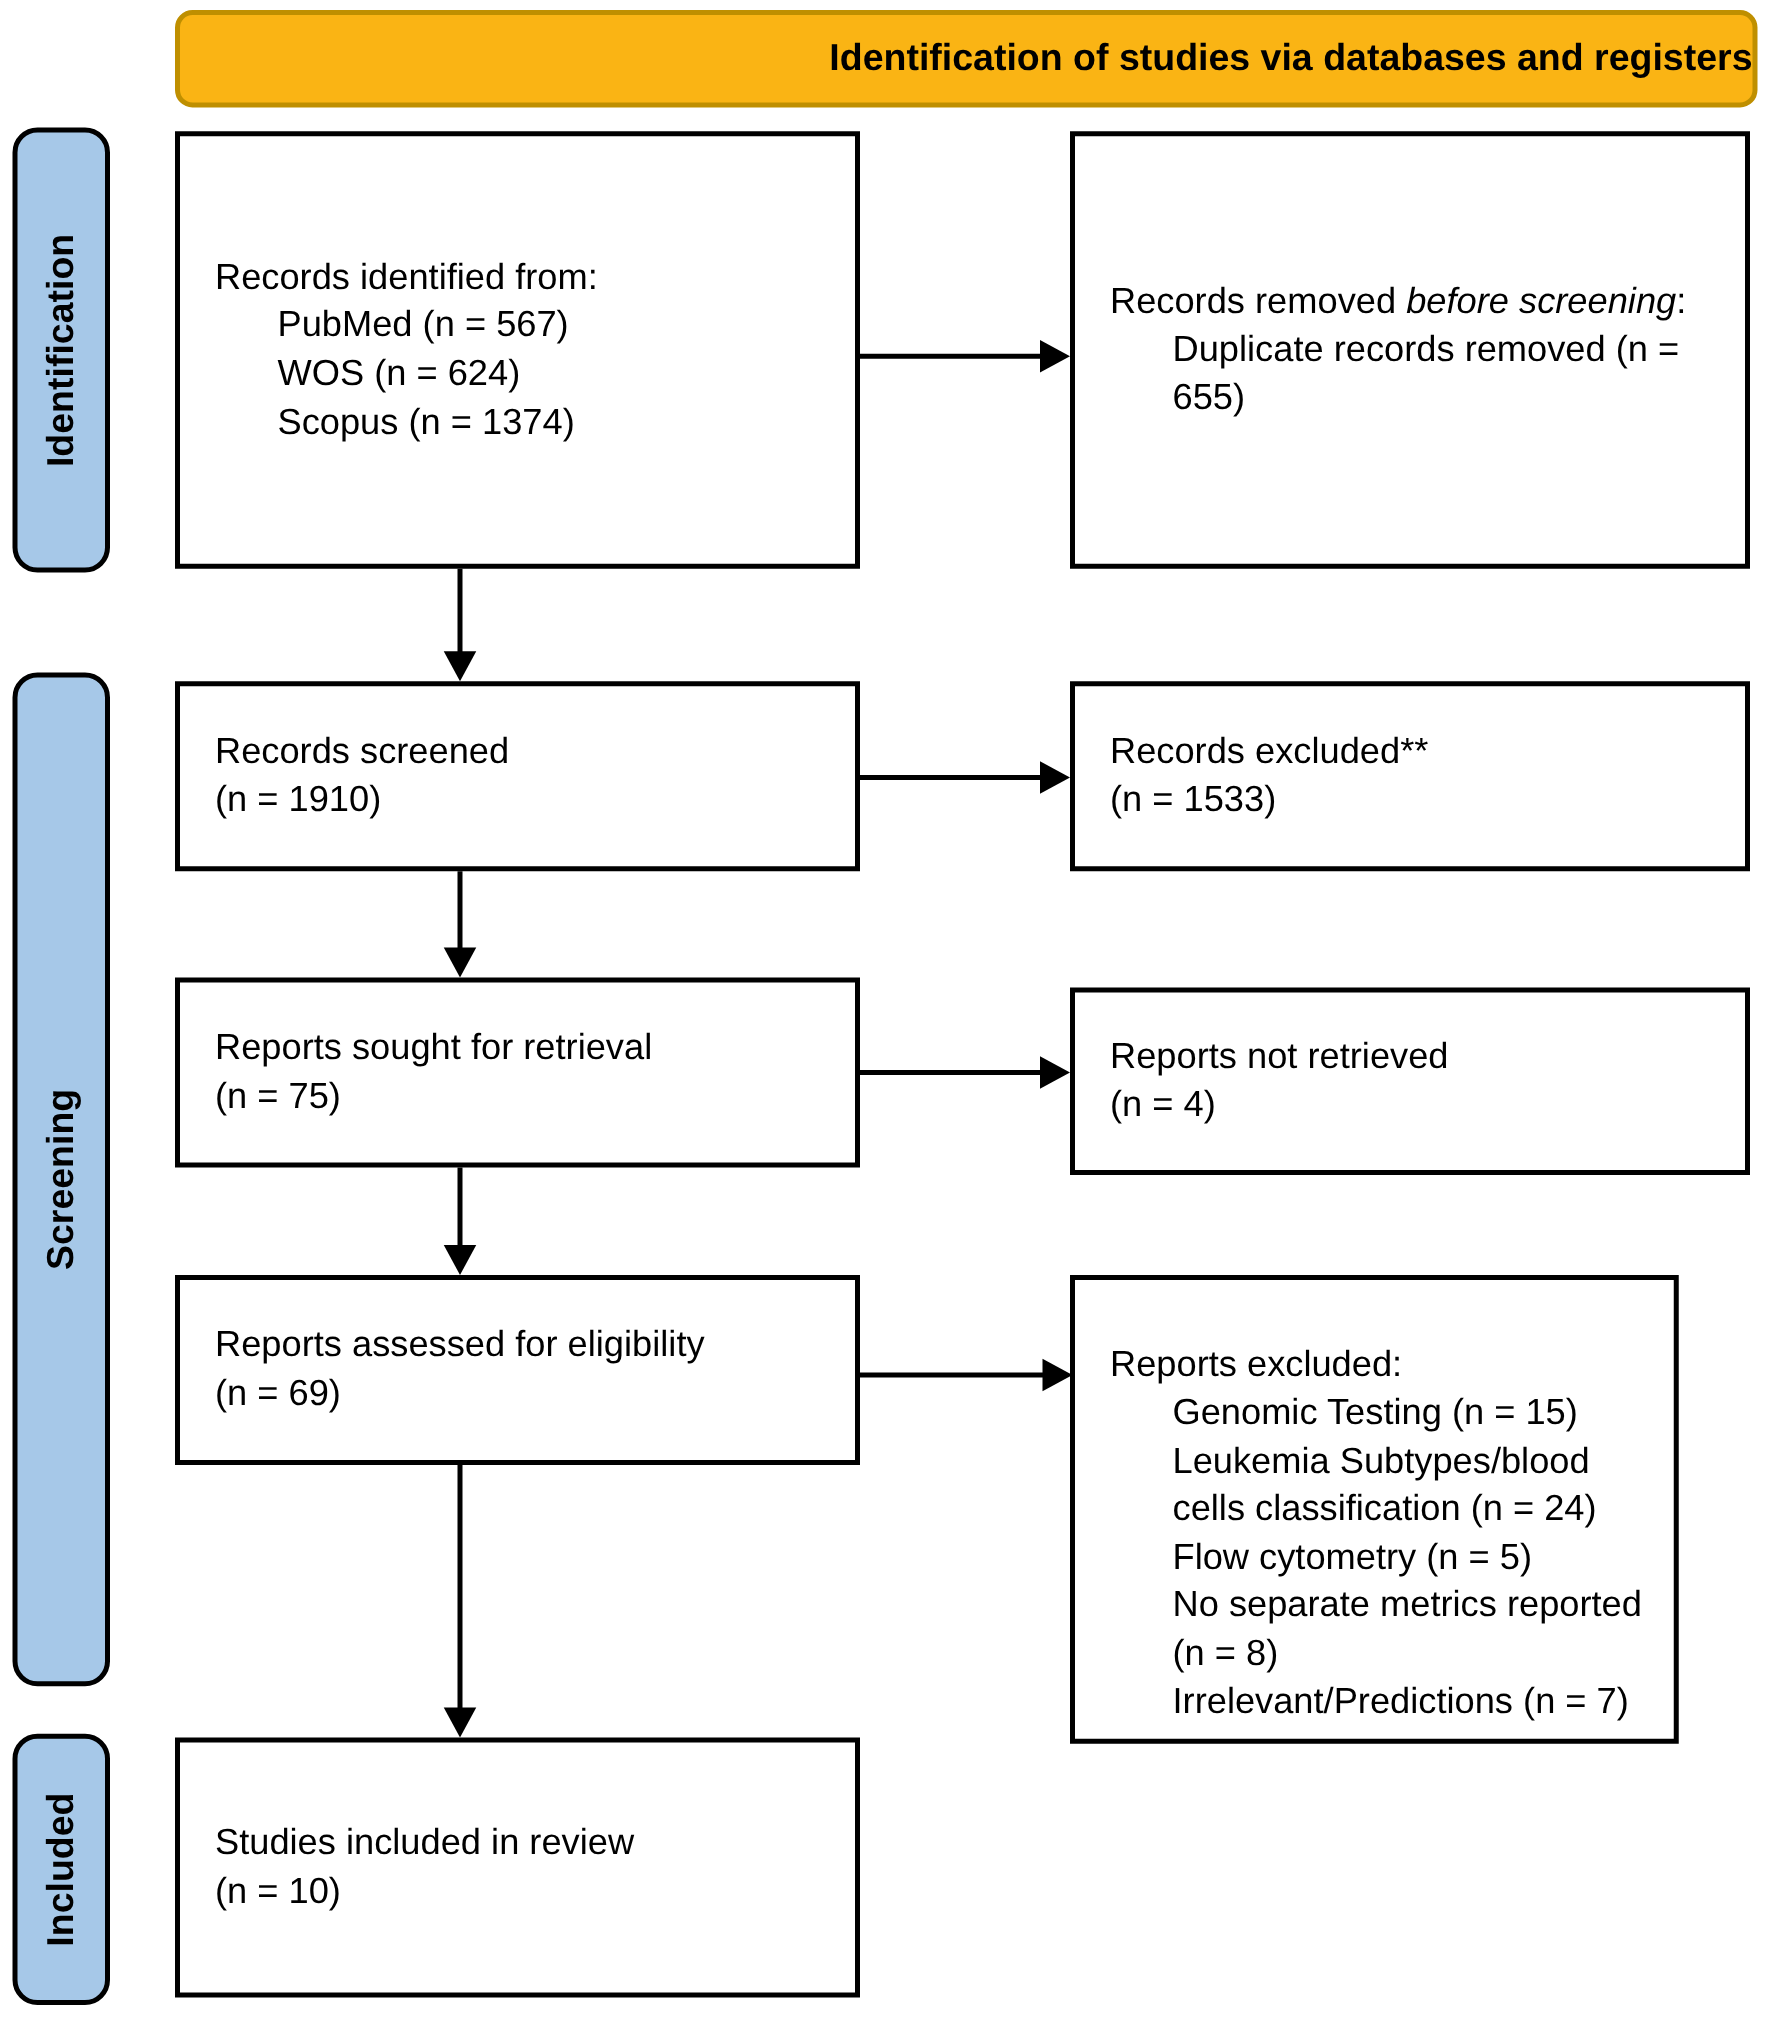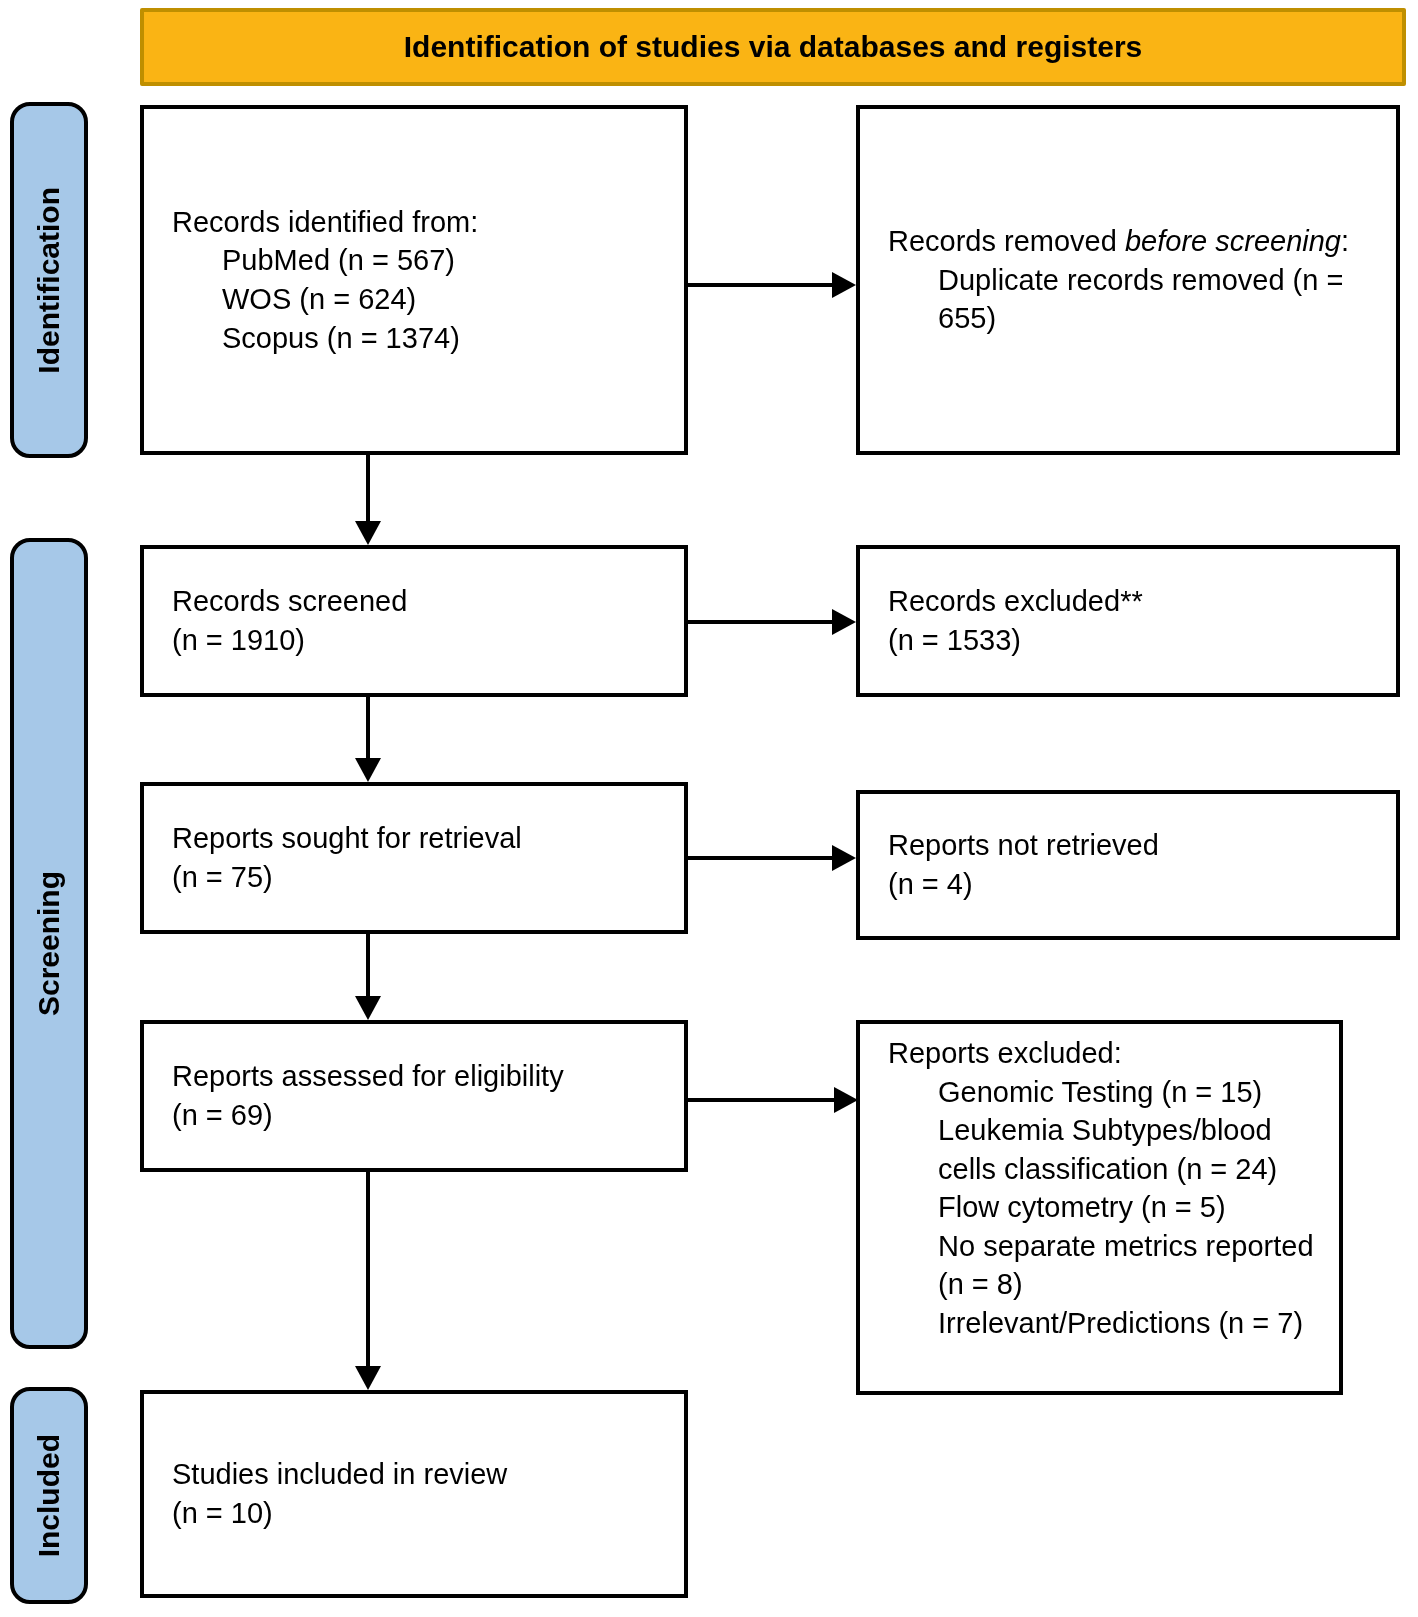--- a/index.html
+++ b/index.html
@@ -9,22 +9,22 @@
     background:#ffffff;
     font-family:"Liberation Sans", sans-serif;
     color:#000;
   }
 
   
   .banner {
     position:absolute; left:140px; top:8px; width:1266px; height:78px;
     background:var(--banner-fill,#FAB414);
     border:4px solid var(--banner-border,#BF8F00);
-    border-radius:2px; box-sizing:border-box;
-    display:flex; align-items:center; justify-content:center;
+    border-radius:14px; box-sizing:border-box;
+    display:flex; align-items:center; justify-content:flex-end;
     font-weight:bold; font-size:30px;
   }
 
   
   .stage {
     position:absolute; left:10px; width:78px;
     background:var(--stage-fill,#A6C8E8);
     border:4px solid #000; border-radius:20px; box-sizing:border-box;
     display:flex; align-items:center; justify-content:center;
   }
@@ -51,21 +51,21 @@
   .box-identified       { top:105px;  height:350px; }
   .box-screened         { top:545px;  height:152px; }
   .box-sought           { top:782px;  height:152px; }
   .box-assessed         { top:1020px; height:152px;justify-content:center; }
   .box-included         { top:1390px; height:208px; }
 
   .box-removed          { top:105px;  height:350px; }
   .box-records-excluded { top:545px;  height:152px; }
   .box-not-retrieved    { top:790px;  height:150px; }
   .box-reports-excluded { top:1020px; height:375px; width:487px;
-                          justify-content:flex-start; }
+                          justify-content:flex-end; }
 
   
   .arrow { position:absolute; }
   .vline { position:absolute; width:4px;  background:#000; }
   .hline { position:absolute; height:4px; background:#000; }
   .vhead { position:absolute; width:0; height:0;
            border-left:13px solid transparent; border-right:13px solid transparent;
            border-top:24px solid #000; }
   .hhead { position:absolute; width:0; height:0;
            border-top:13px solid transparent; border-bottom:13px solid transparent;

